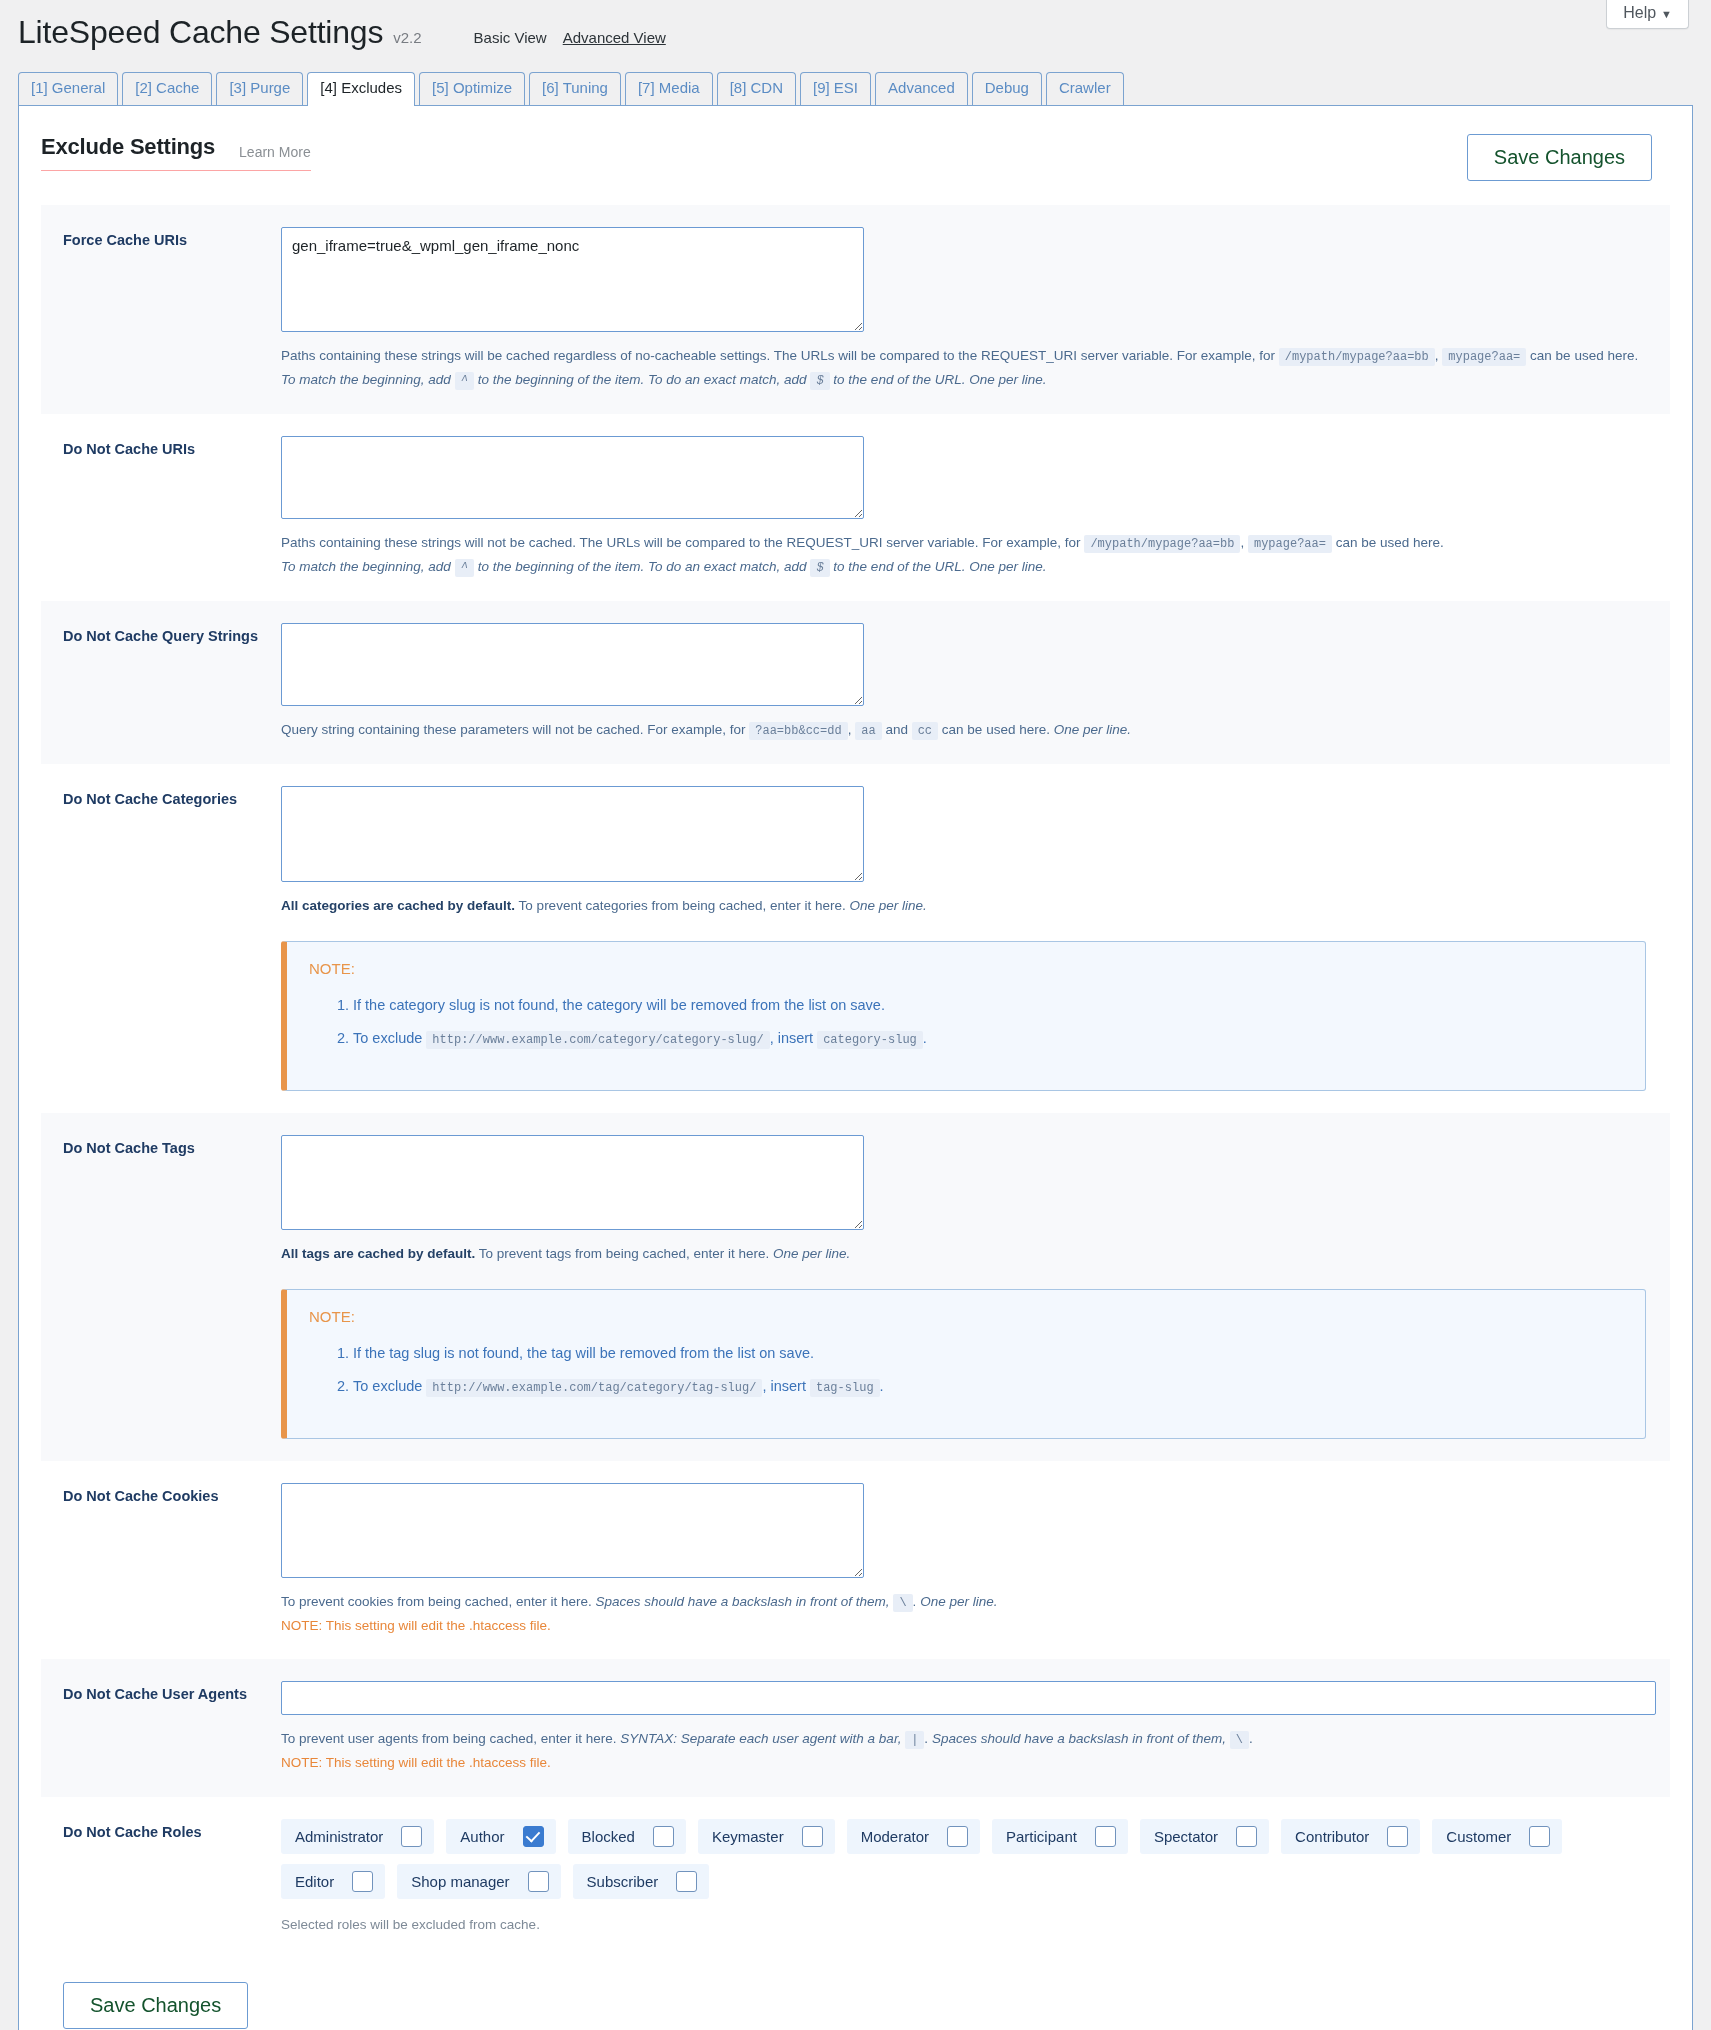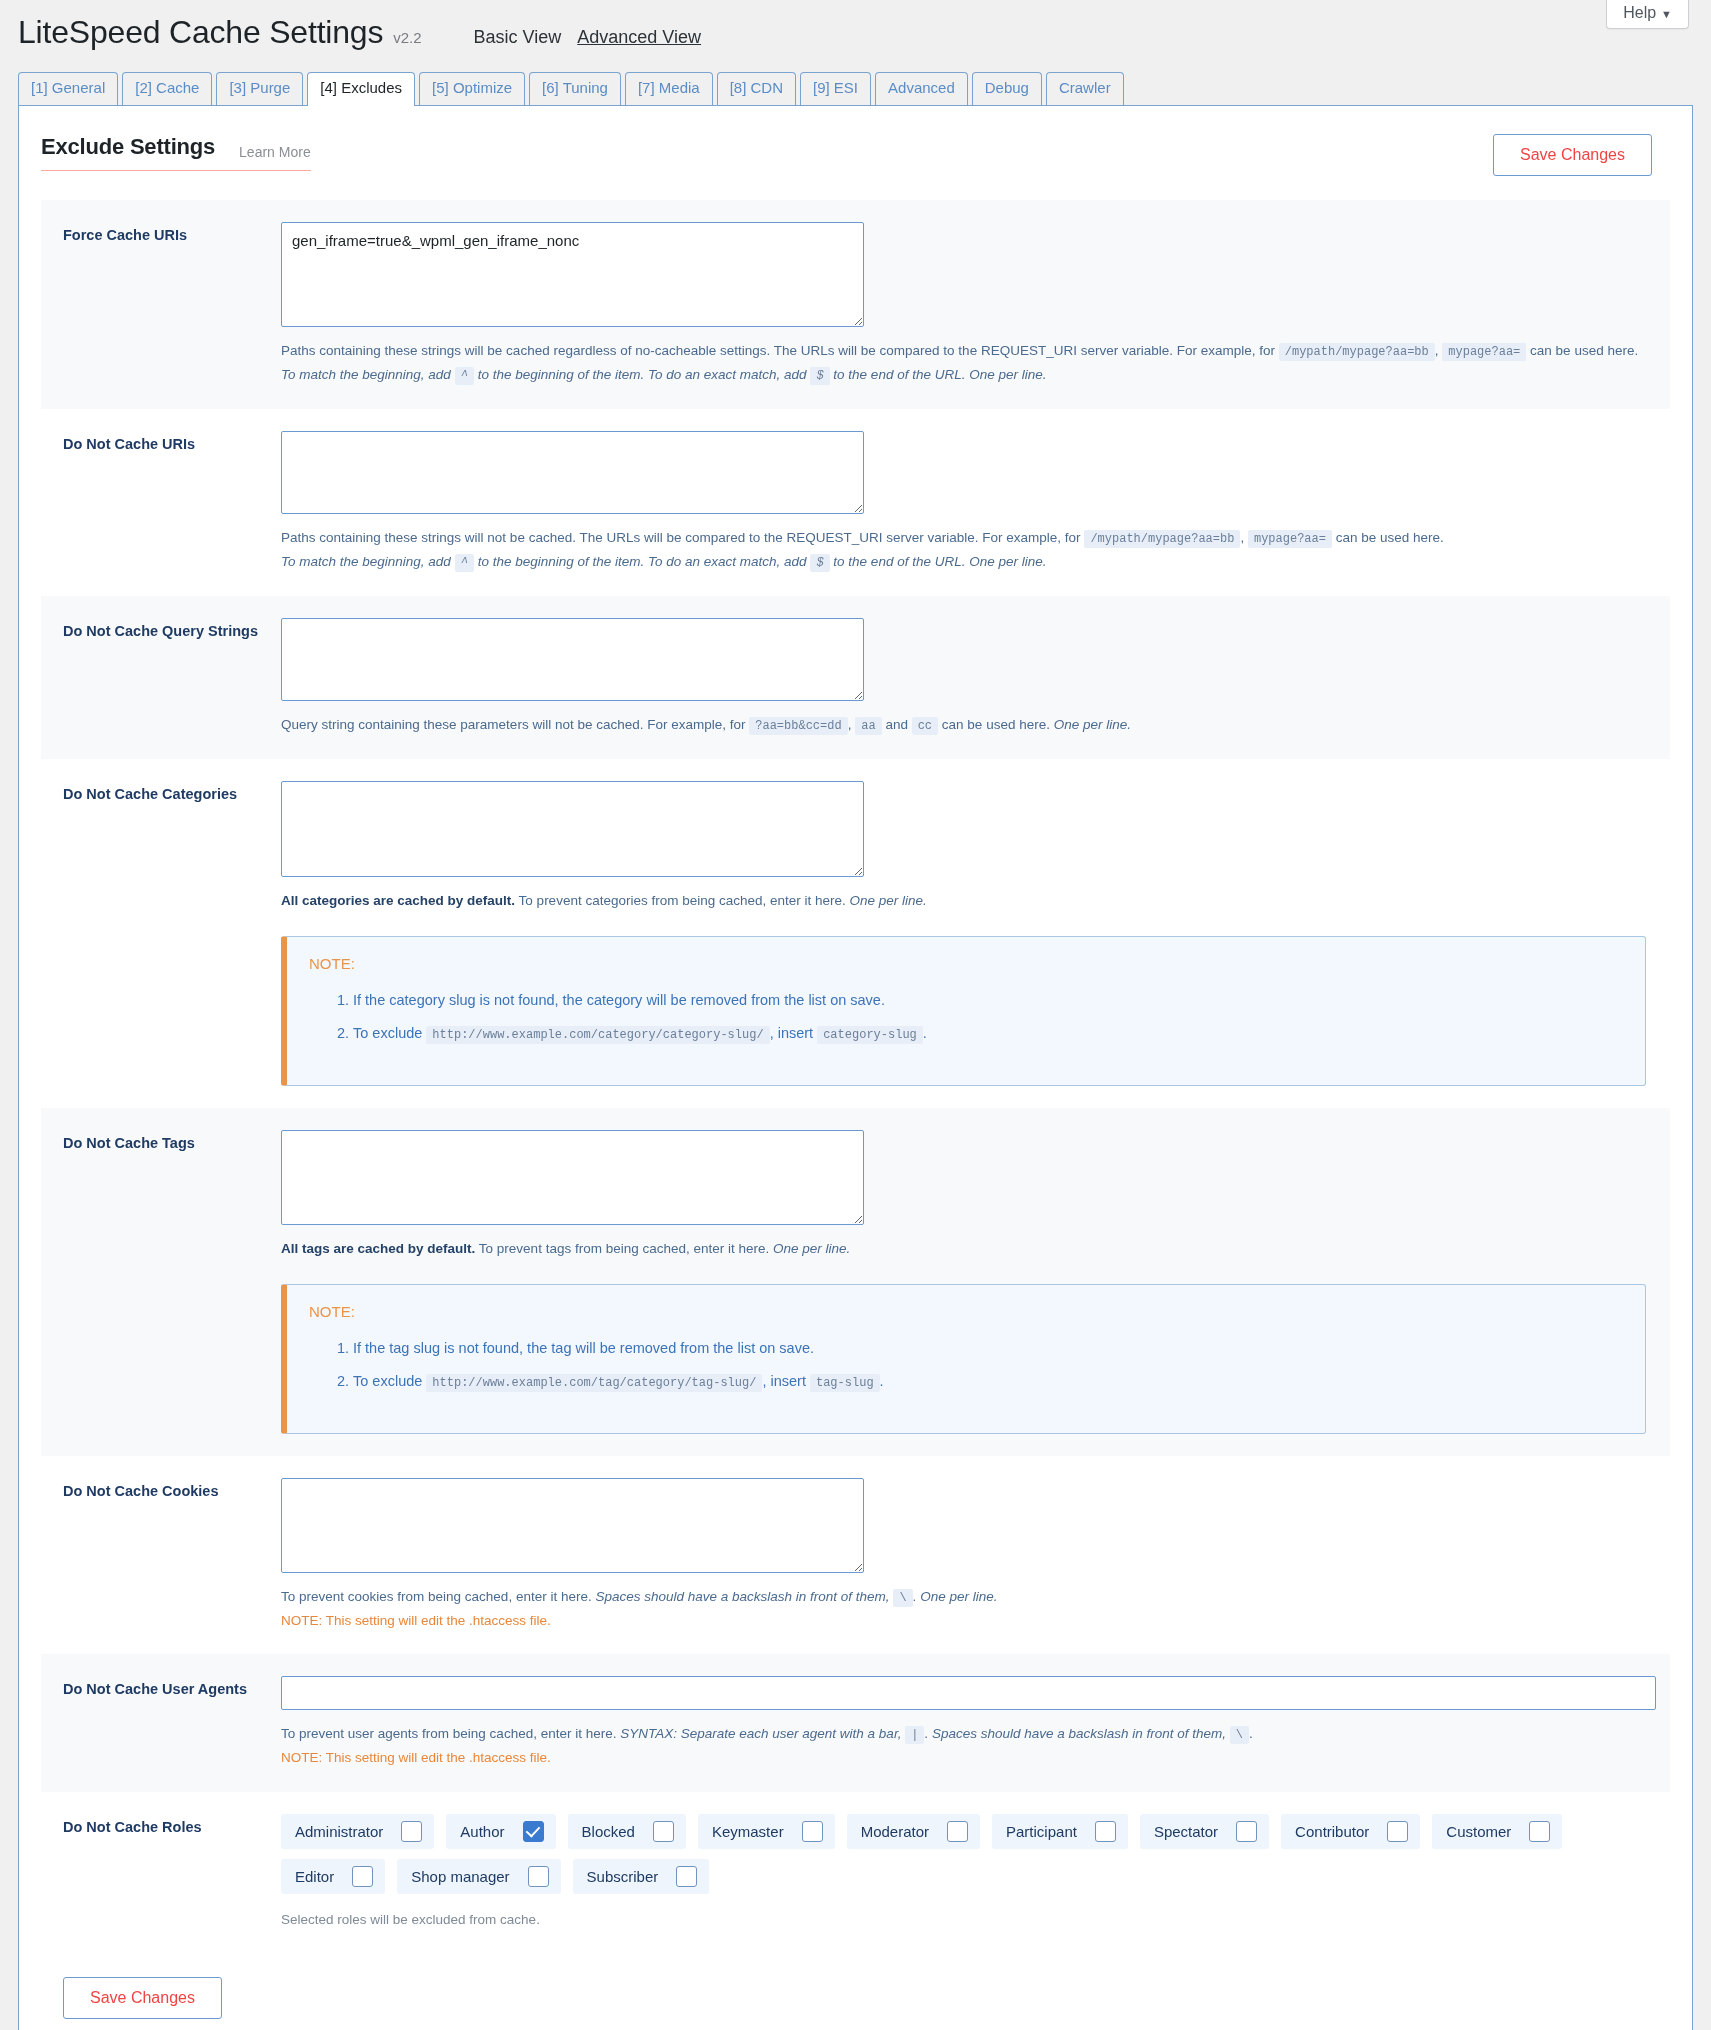--- a/index.html
+++ b/index.html
@@ -21,21 +21,21 @@
   }
   .help-tab .caret { font-size: 11px; margin-left: 5px; color: #50575e; }
 
   .head-wrap { padding: 14px 0 0 18px; }
   .title-row { display: flex; align-items: baseline; }
   h1.plugin-title {
     margin: 0; font-size: 32px; font-weight: 400;
     color: #1d2327; letter-spacing: -0.2px;
   }
   .version { margin-left: 10px; font-size: 15px; color: #787c82; }
-  .view-links { margin-left: 52px; font-size: 18px; }
+  .view-links { margin-left: 52px; font-size: 15px; }
   .view-links a {
     color: #2c3338; text-decoration: none; margin-right: 16px;
   }
   .view-links a.current { text-decoration: underline; }
 
   
   .tab-row {
     margin: 20px 0 0 18px; display: flex; align-items: flex-end; gap: 4px;
     position: relative; z-index: 3;
   }
@@ -69,22 +69,22 @@
     display: flex; align-items: flex-end; min-width: 270px;
   }
   .heading-box h2 {
     margin: 0; font-size: 22px; font-weight: 700; color: #1d2327;
     letter-spacing: -0.2px;
   }
   .learn-more {
     margin-left: 24px; font-size: 14px; color: #8a8f94; text-decoration: none;
   }
   .btn-save {
-    background: #fff; border: 1px solid #6c9bd2; color: #ef4444;
-    font-size: 16px; padding: 11px 26px; border-radius: 3px; cursor: pointer;
+    background: #fff; border: 1px solid #6c9bd2; color: #14532d;
+    font-size: 20px; padding: 11px 26px; border-radius: 3px; cursor: pointer;
     font-family: "Liberation Sans", sans-serif;
     margin-right: 18px;
   }
 
   
   .settings { margin-top: 24px; }
   .srow { display: flex; padding: 22px 0 22px 22px; }
   .srow.alt { background: #f8f9fb; }
   .slabel {
     width: 218px; flex: 0 0 218px;

